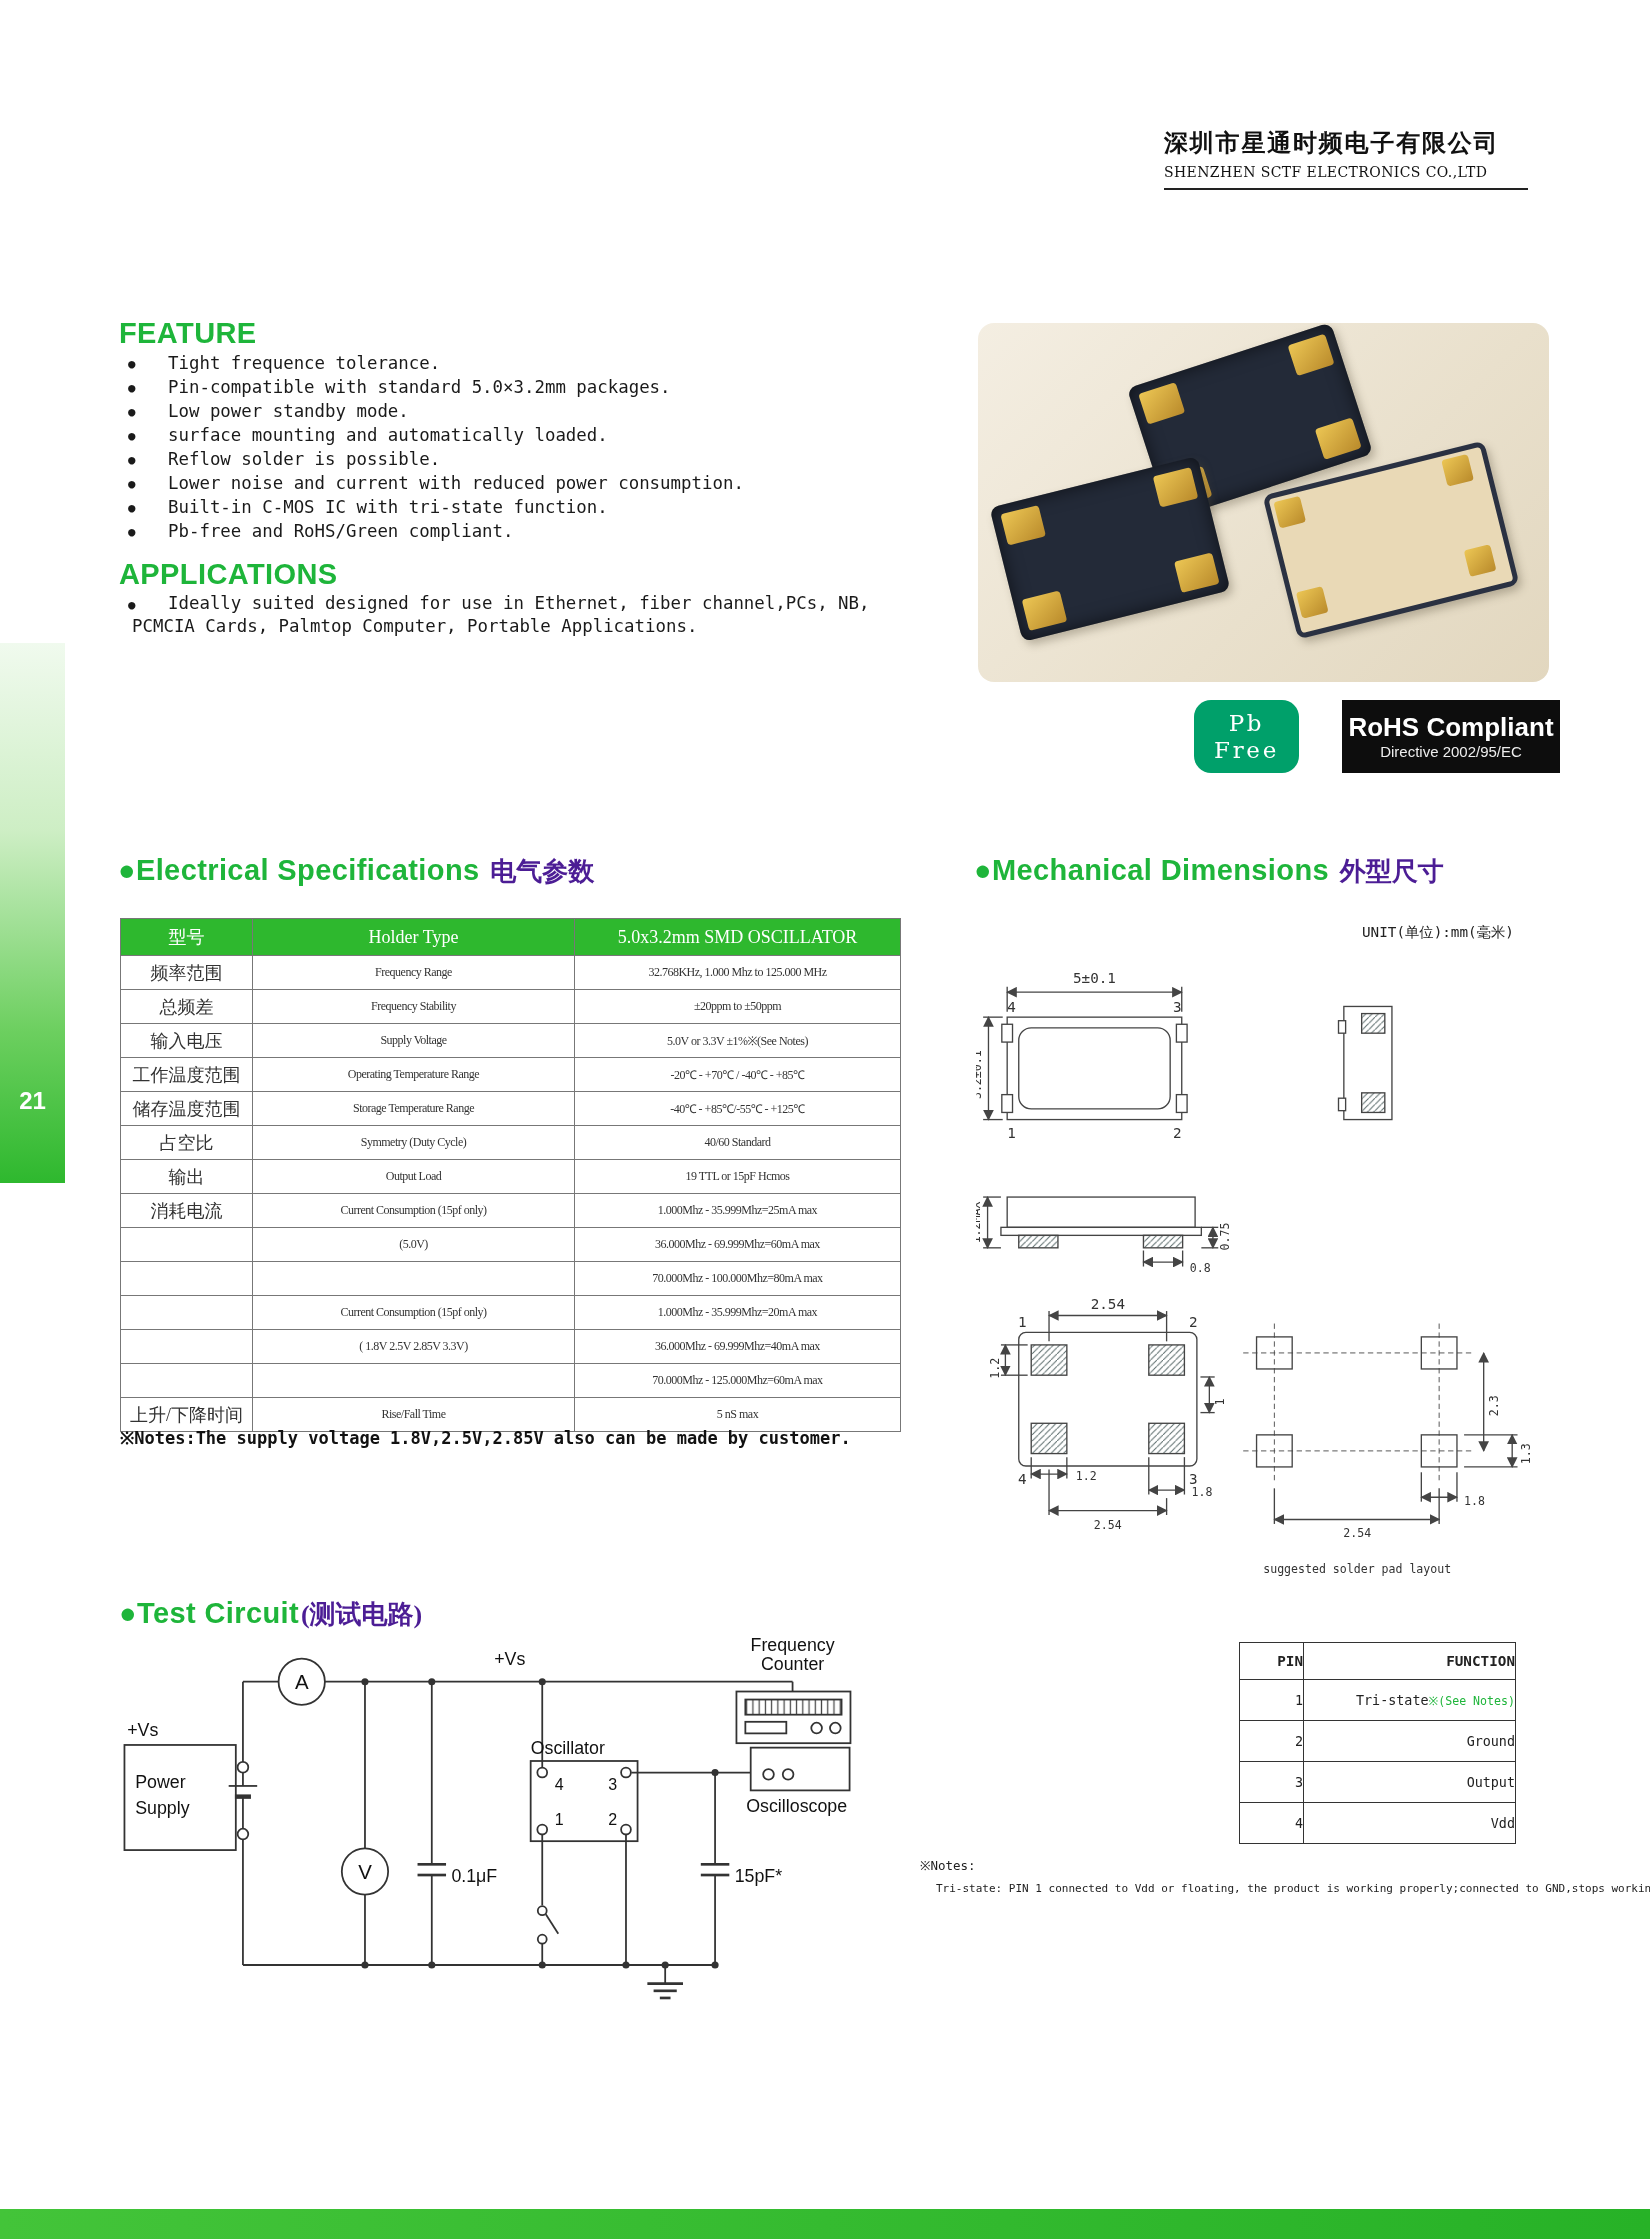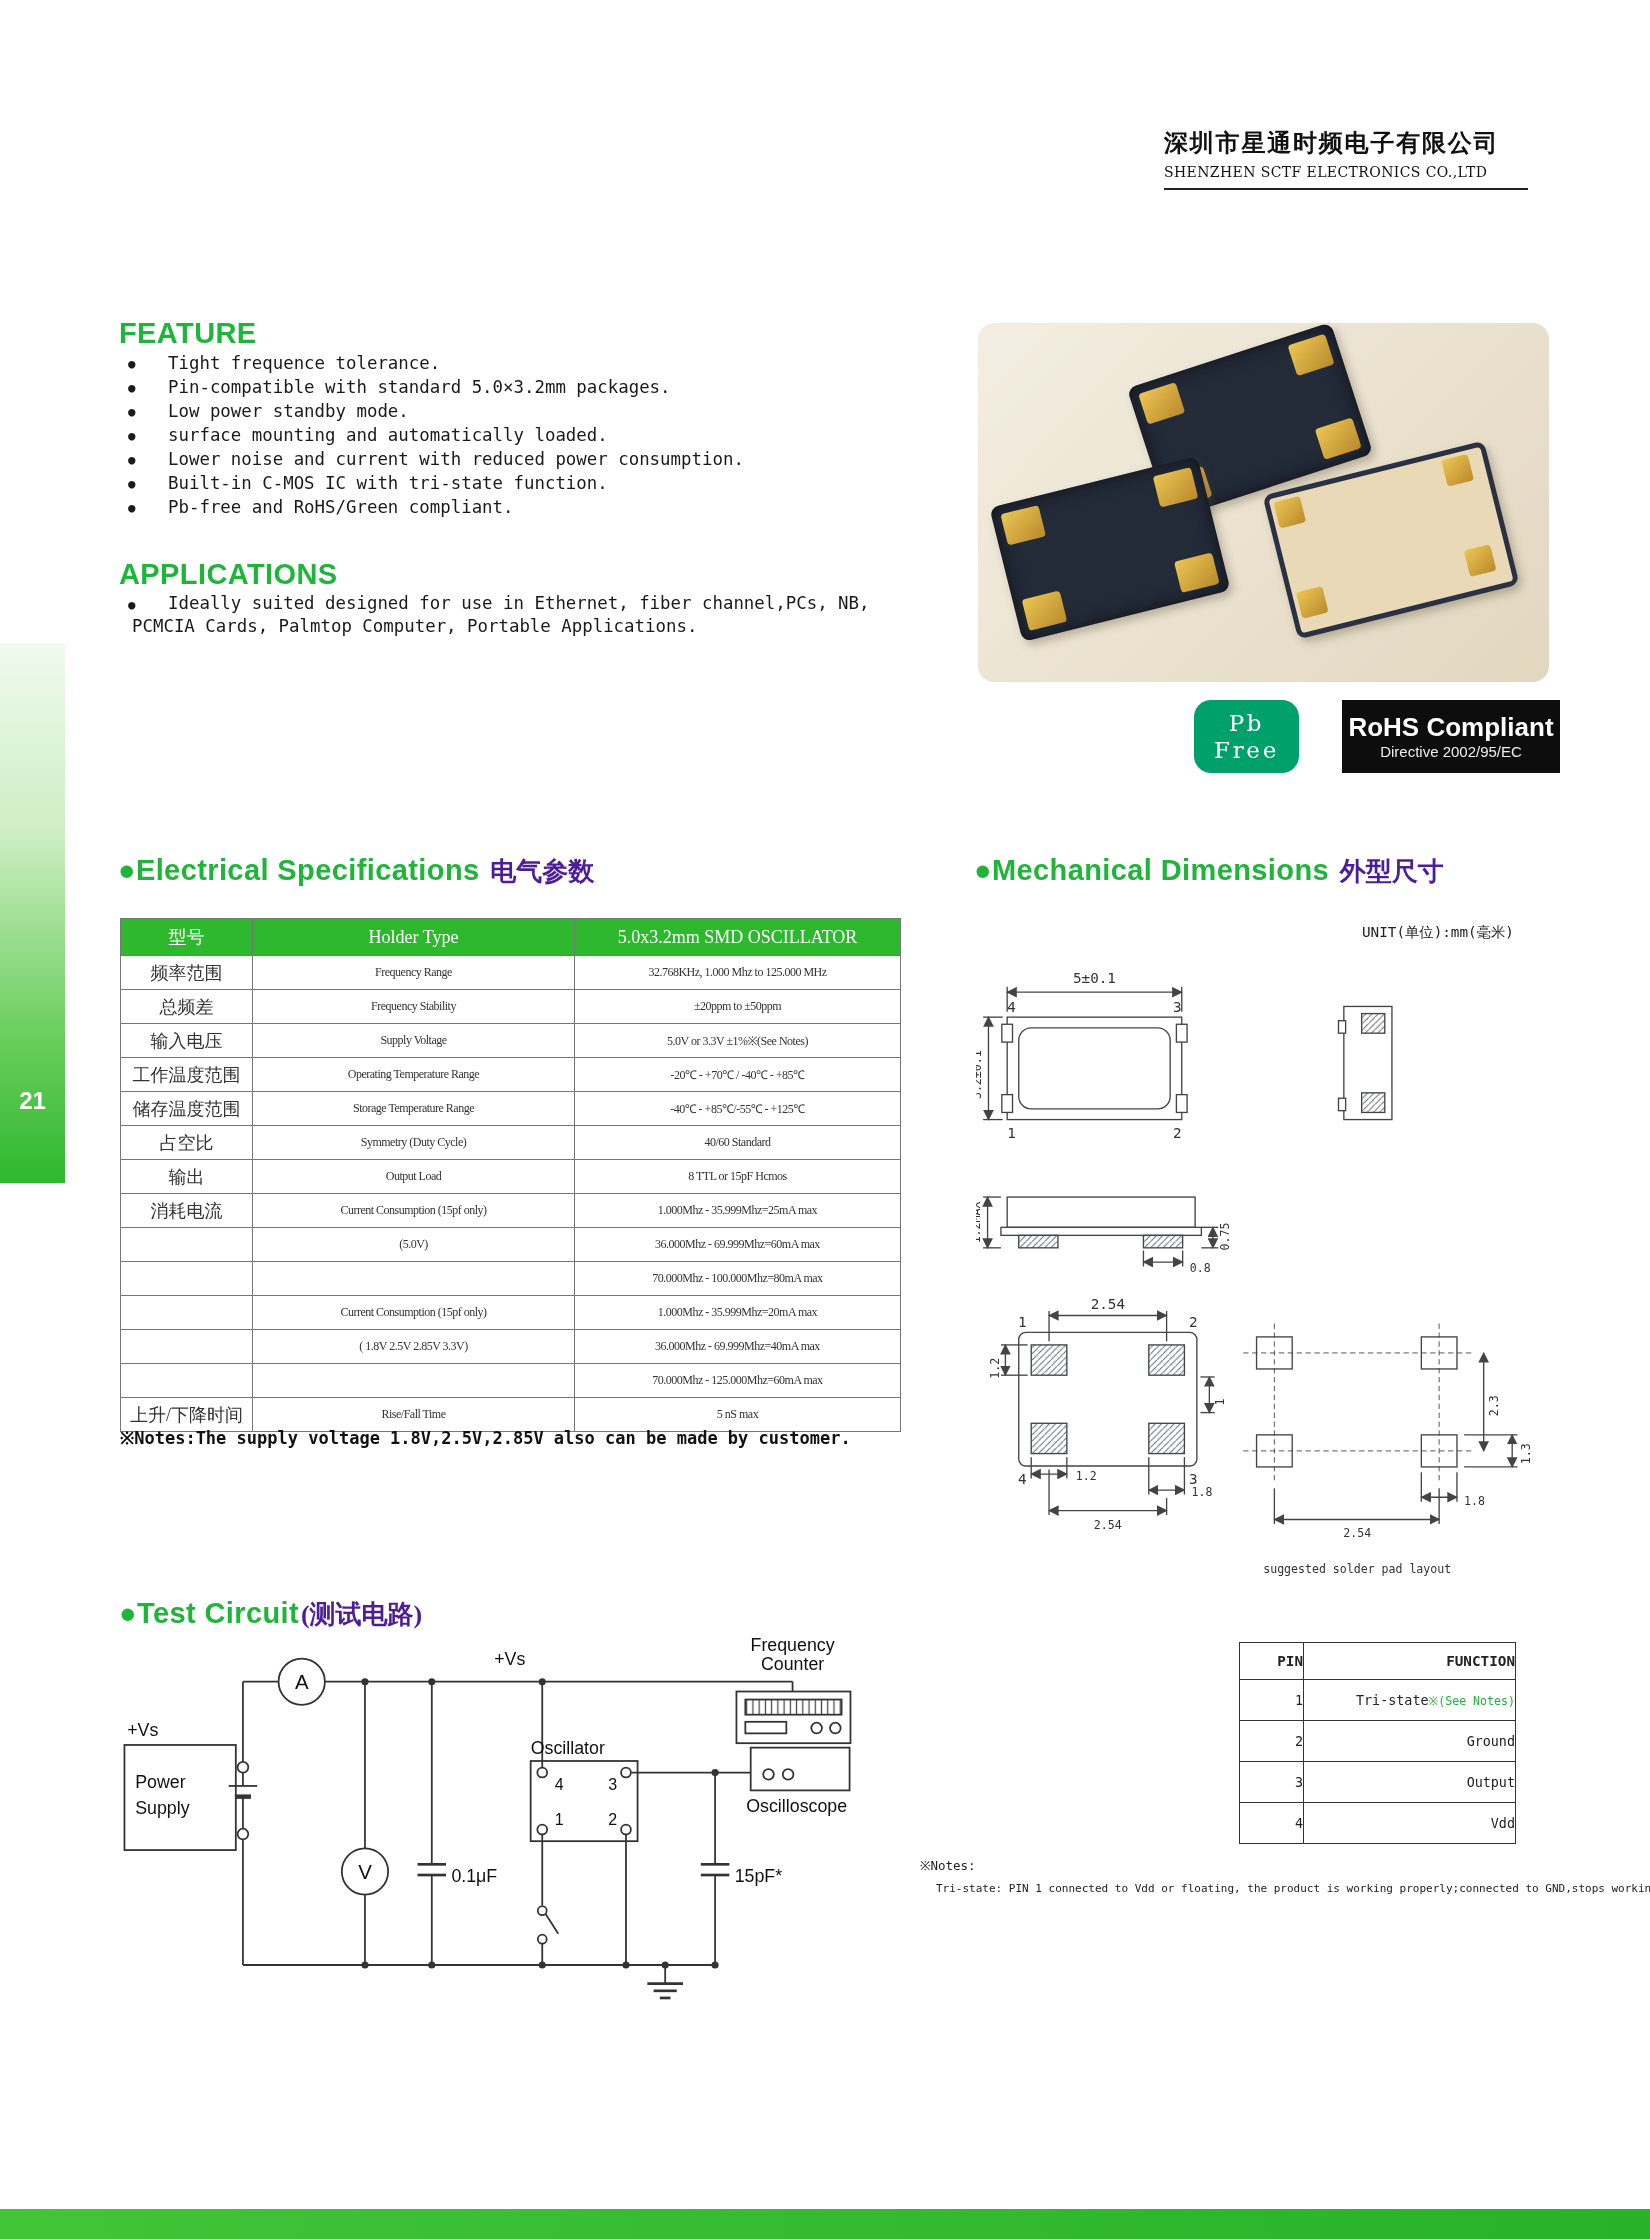--- a/index.html
+++ b/index.html
@@ -97,20 +97,21 @@
     <div class="company-cn">深圳市星通时频电子有限公司</div>
     <div class="company-en">SHENZHEN SCTF ELECTRONICS  CO.,LTD</div>
   </div>
 
   <div class="sec sec-green" style="left:119px;top:317px;">FEATURE</div>
   <ul class="bullets" style="left:119px;top:351px;">
       <li>Tight frequence tolerance.</li>
       <li>Pin-compatible with standard 5.0×3.2mm packages.</li>
       <li>Low power standby mode.</li>
       <li>surface mounting and automatically loaded.</li>
+      <li>Reflow solder is possible.</li>
       <li>Lower noise and current with reduced power consumption.</li>
       <li>Built-in C-MOS IC with tri-state function.</li>
       <li>Pb-free and RoHS/Green compliant.</li>
     </ul>
 
   <div class="sec sec-green" style="left:119px;top:558px;">APPLICATIONS</div>
   <div class="bullet-line" style="left:119px;top:592px;">Ideally suited designed for use in Ethernet, fiber channel,PCs, NB,</div>
   <div class="plain-line" style="left:132px;top:616px;">PCMCIA Cards, Palmtop Computer, Portable Applications.</div>
 
   <div class="photo">
@@ -191,21 +192,21 @@
           <td>-40℃ - +85℃/-55℃ - +125℃</td>
         </tr>
         <tr>
           <td>占空比</td>
           <td>Symmetry (Duty Cycle)</td>
           <td>40/60 Standard</td>
         </tr>
         <tr>
           <td>输出</td>
           <td>Output Load</td>
-          <td>8 TTL or 15pF Hcmos</td>
+          <td>19 TTL or 15pF Hcmos</td>
         </tr>
         <tr>
           <td>消耗电流</td>
           <td>Current Consumption (15pf only)</td>
           <td>1.000Mhz - 35.999Mhz=25mA max</td>
         </tr>
         <tr>
           <td></td>
           <td>(5.0V)</td>
           <td>36.000Mhz - 69.999Mhz=60mA max</td>

